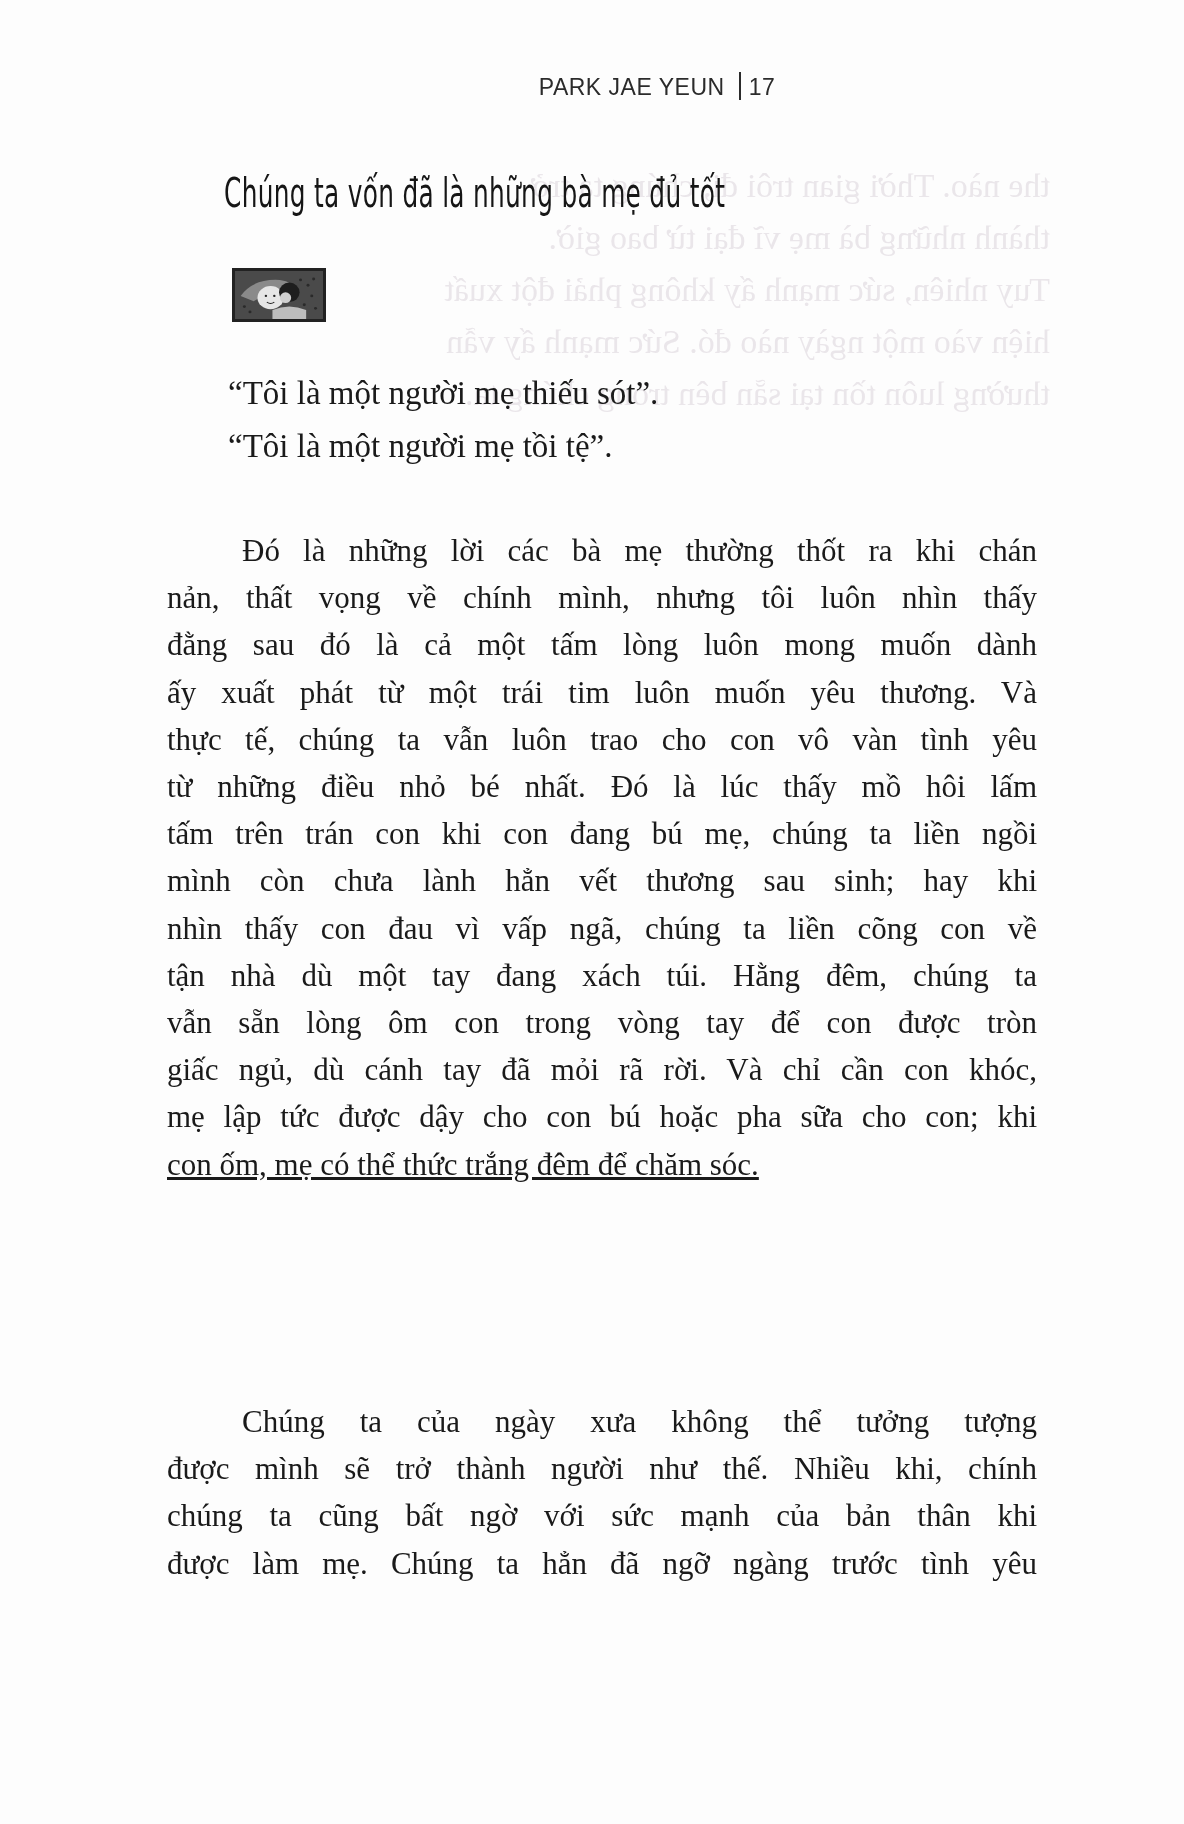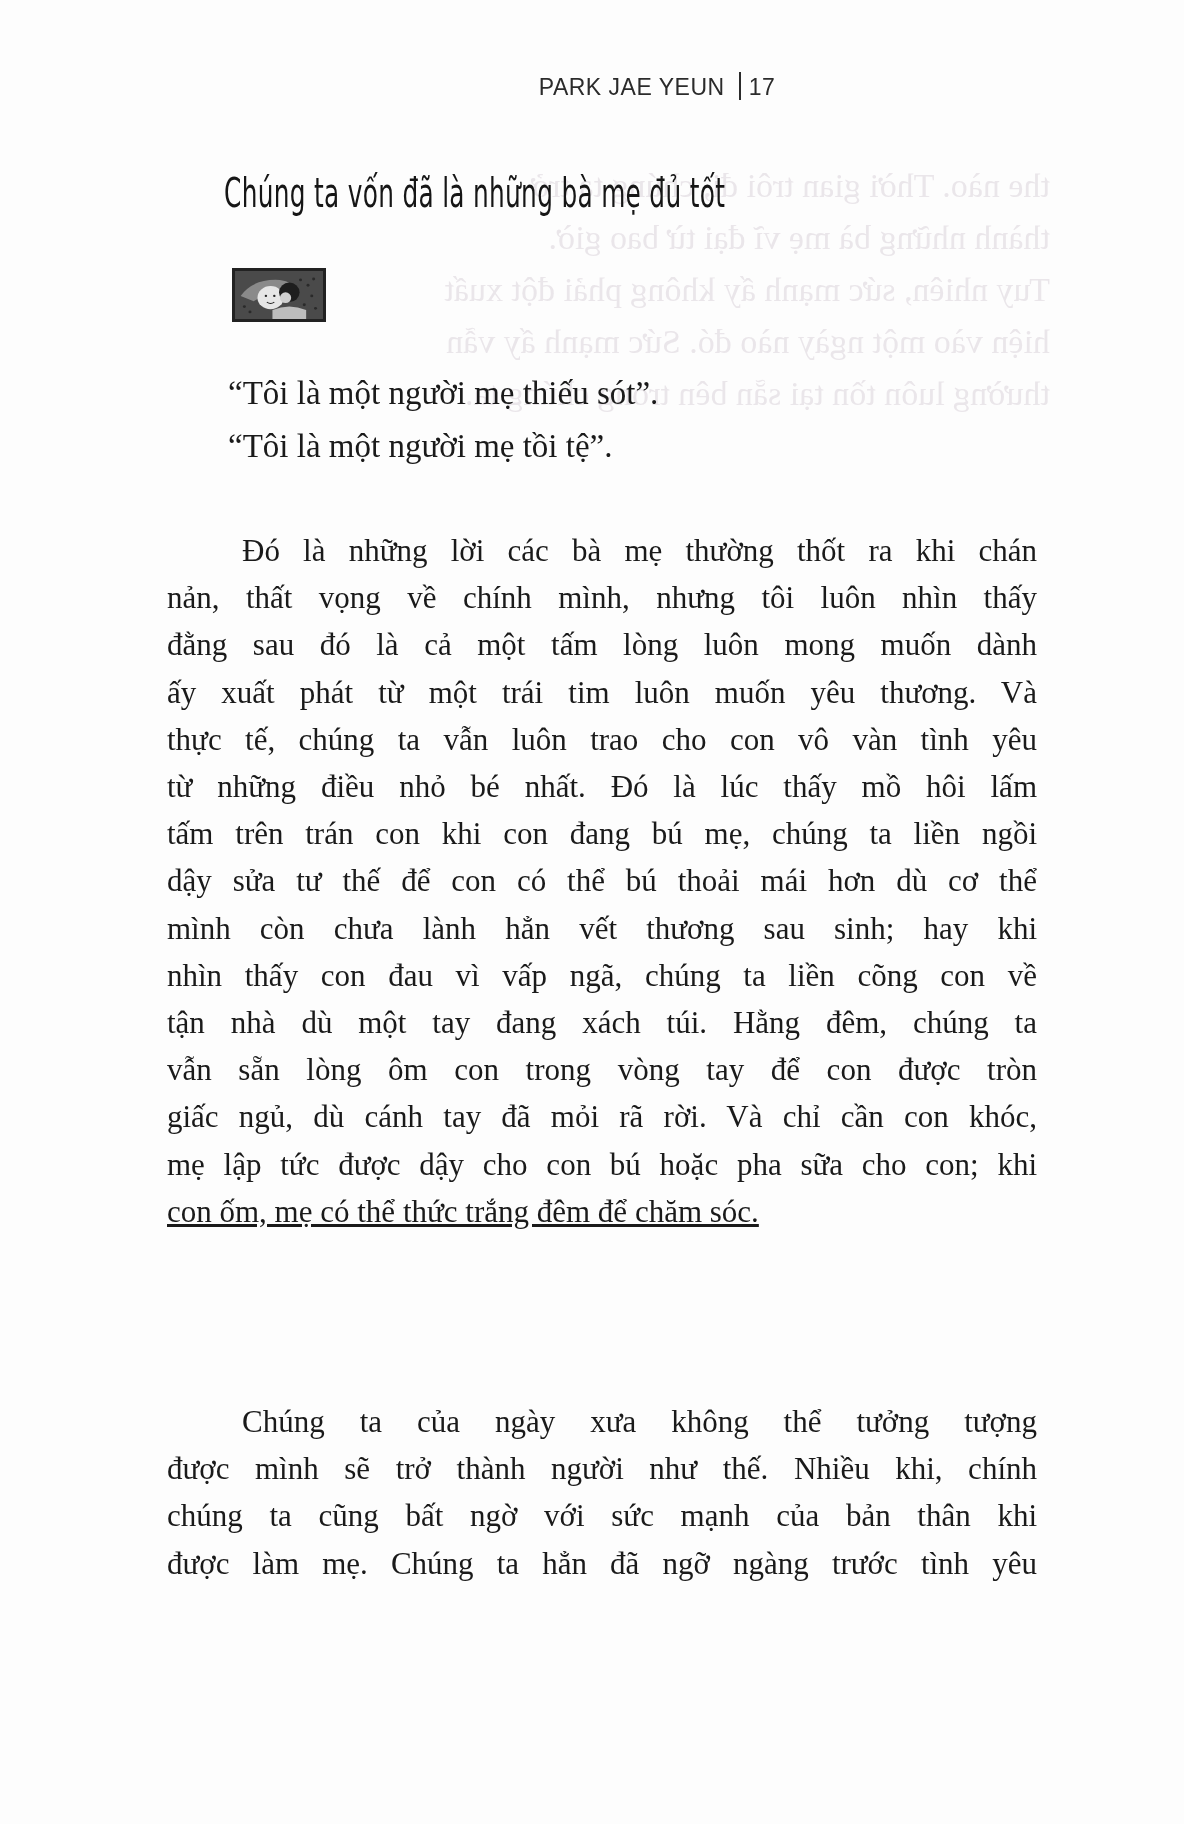--- a/index.html
+++ b/index.html
@@ -162,21 +162,20 @@
 <p class="quote-line quote-2">“Tôi là một người mẹ tồi tệ”.</p>
 
 <div class="body-text para-1">
   <span class="line indent">Đó là những lời các bà mẹ thường thốt ra khi chán</span>
   <span class="line">nản, thất vọng về chính mình, nhưng tôi luôn nhìn thấy</span>
   <span class="line">đằng sau đó là cả một tấm lòng luôn mong muốn dành</span>
   <span class="line">ấy xuất phát từ một trái tim luôn muốn yêu thương. Và</span>
   <span class="line">thực tế, chúng ta vẫn luôn trao cho con vô vàn tình yêu</span>
   <span class="line">từ những điều nhỏ bé nhất. Đó là lúc thấy mồ hôi lấm</span>
   <span class="line">tấm trên trán con khi con đang bú mẹ, chúng ta liền ngồi</span>
-  <span class="line">dậy sửa tư thế để con có thể bú thoải mái hơn dù cơ thể</span>
   <span class="line">mình còn chưa lành hẳn vết thương sau sinh; hay khi</span>
   <span class="line">nhìn thấy con đau vì vấp ngã, chúng ta liền cõng con về</span>
   <span class="line">tận nhà dù một tay đang xách túi. Hằng đêm, chúng ta</span>
   <span class="line">vẫn sẵn lòng ôm con trong vòng tay để con được tròn</span>
   <span class="line">giấc ngủ, dù cánh tay đã mỏi rã rời. Và chỉ cần con khóc,</span>
   <span class="line">mẹ lập tức được dậy cho con bú hoặc pha sữa cho con; khi</span>
   <span class="line last">con ốm, mẹ có thể thức trắng đêm để chăm sóc.</span>
 </div>
 
 <div class="body-text para-2">

